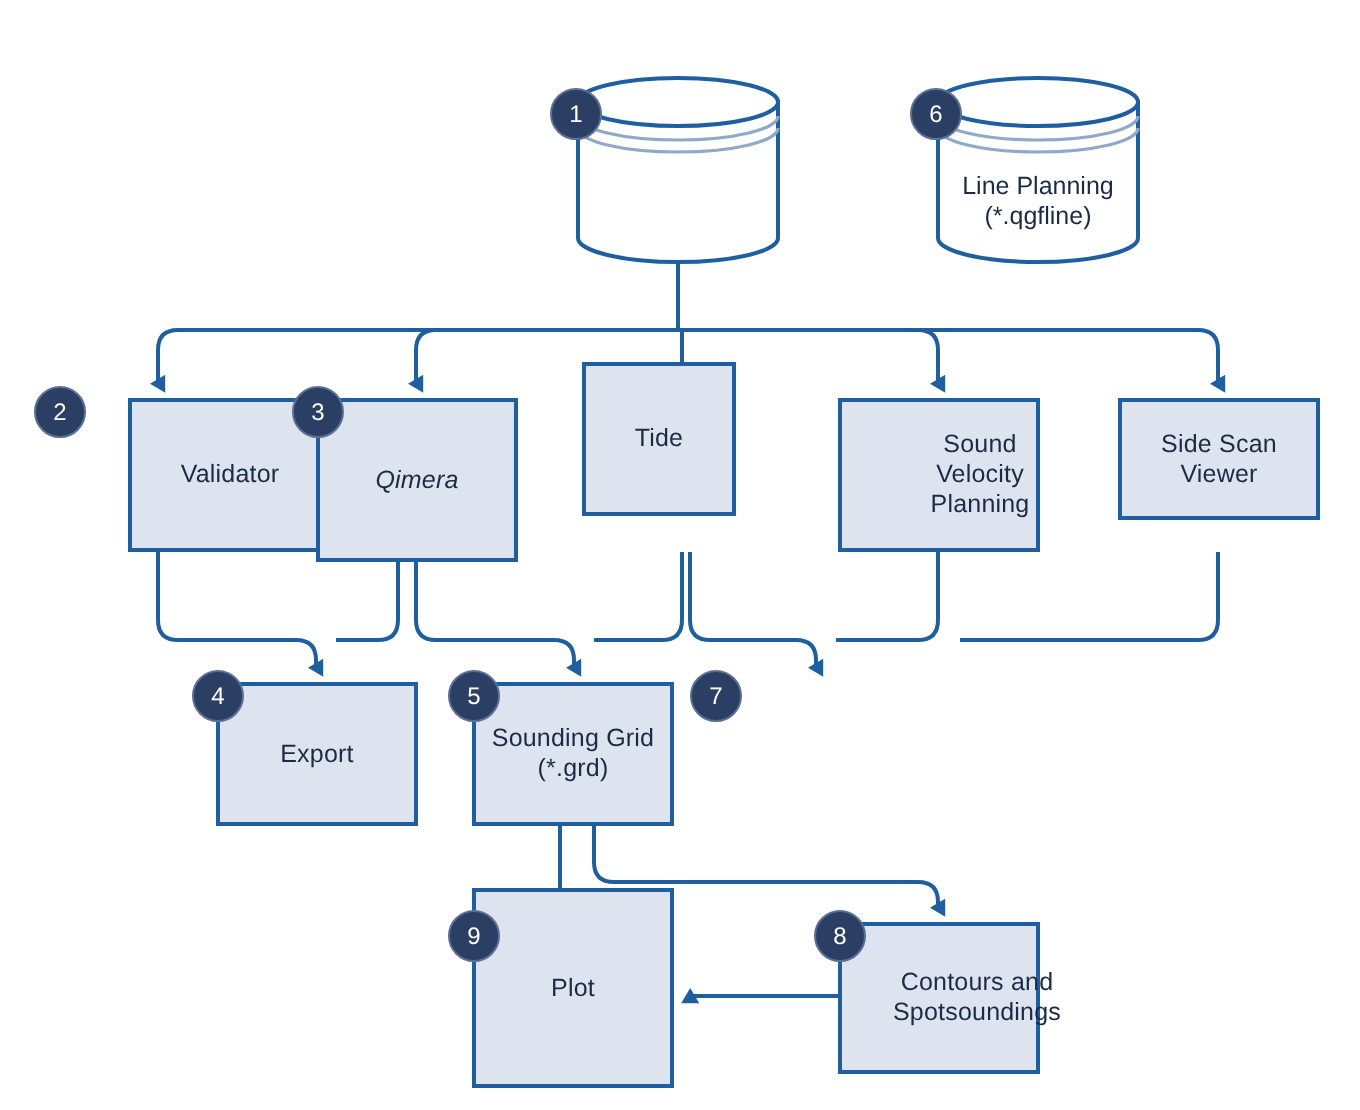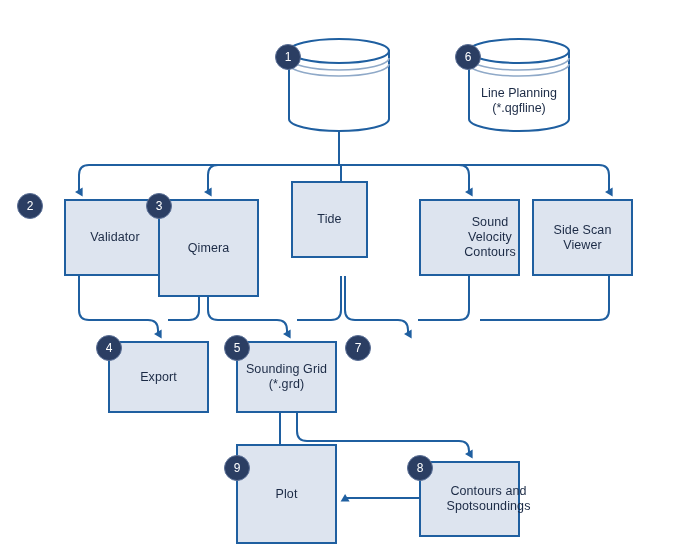--- a/index.html
+++ b/index.html
@@ -135,37 +135,37 @@
         <span>(*.qgfline)</span>
       </div>
     </div>
     <div class="badge" style="left:455px;top:44px;">6</div>
 
     <div class="node box" style="left:28px;top:199px;width:102px;height:77px;margin-left:36px;">
       <span class="lbl">Validator</span>
     </div>
     <div class="badge" style="left:17px;top:193px;">2</div>
 
-    <div class="node box" style="left:158px;top:199px;width:101px;height:98px;">
+    <div class="node box" style="left:158px;top:199px;width:101px;height:82px;font-style:italic;">
       <span class="lbl">Qimera</span>
     </div>
     <div class="badge" style="left:146px;top:193px;">3</div>
 
     <div class="node box" style="left:291px;top:181px;width:77px;height:77px;">
       <span class="lbl">Tide</span>
     </div>
 
     <div class="node box" style="left:419px;top:199px;width:101px;height:77px;padding-left:41px;">
       <span class="lbl">
         <span>Sound Velocity</span><br>
-        <span>Contours</span>
+        <span>Planning</span>
       </span>
     </div>
 
-    <div class="node box" style="left:532px;top:199px;width:101px;height:77px;">
+    <div class="node box" style="left:559px;top:199px;width:101px;height:61px;">
       <span class="lbl">
         <span>Side Scan</span><br>
         <span>Viewer</span>
       </span>
     </div>
 
     <div class="node box" style="left:108px;top:341px;width:101px;height:72px;">
       <span class="lbl">Export</span>
     </div>
     <div class="badge" style="left:96px;top:335px;">4</div>

